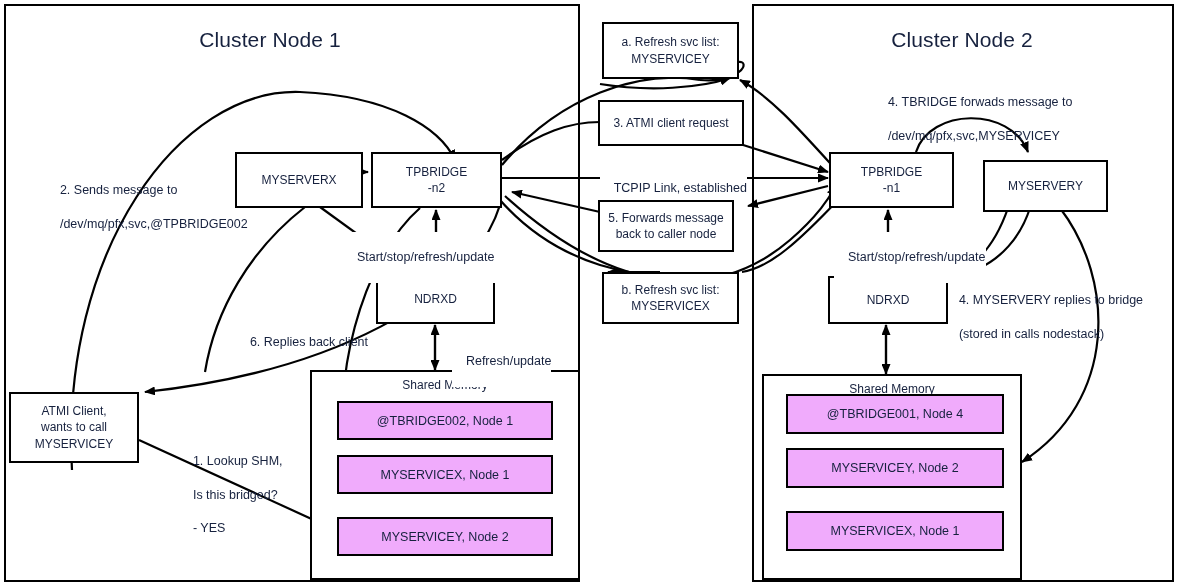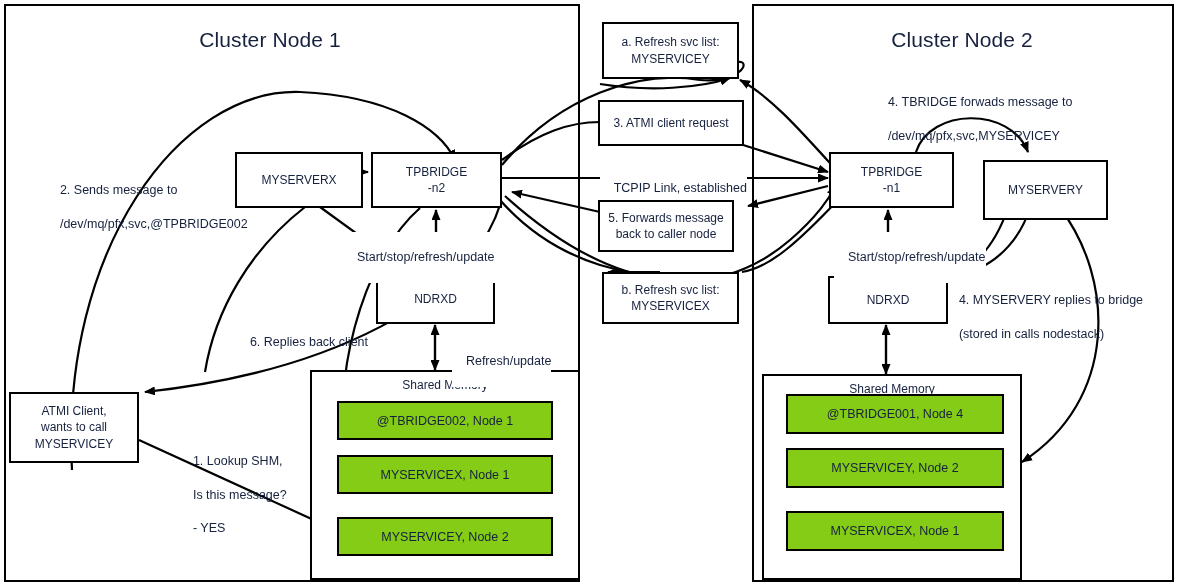--- a/index.html
+++ b/index.html
@@ -49,21 +49,21 @@
   .shm-title{
     position:absolute;
     left:0;right:0;top:6px;
     text-align:center;
     font-size:12px;
     color:#16213e;
   }
   .shm-row{
     position:absolute;
     border:2px solid #000;
-    background:#84cc16;
+    background:#f0abfc;
     box-sizing:border-box;
     display:flex;align-items:center;justify-content:center;
     font-size:12.5px;
     color:#16213e;
   }
   .lbl{
     position:absolute;
     font-size:12.5px;
     line-height:1.35;
     color:#16213e;
@@ -199,21 +199,21 @@
   <div class="lbl" style="left:236px;top:317px;">
     <span>6. Replies back client</span>
   </div>
 
   <div class="lbl wh" style="left:452px;top:336px;">
     <span>Refresh/update</span>
   </div>
 
   <div class="lbl" style="left:179px;top:436px;">
     <span>1. Lookup SHM,</span><br>
-    <span>Is this message?</span><br>
+    <span>Is this bridged?</span><br>
     <span>- YES</span>
   </div>
 
   <div class="box two-line" style="left:602px;top:22px;width:137px;height:57px;">
     <span>a. Refresh svc list:</span>
     <span>MYSERVICEY</span>
   </div>
 
   <div class="box" style="left:598px;top:100px;width:146px;height:46px;">
     <span>3. ATMI client request</span>
@@ -231,21 +231,21 @@
   <div class="box two-line" style="left:602px;top:272px;width:137px;height:52px;">
     <span>b. Refresh svc list:</span>
     <span>MYSERVICEX</span>
   </div>
 
   <div class="box two-line" style="left:829px;top:152px;width:125px;height:56px;">
     <span>TPBRIDGE</span>
     <span>-n1</span>
   </div>
 
-  <div class="box" style="left:983px;top:160px;width:125px;height:60px;">
+  <div class="box" style="left:983px;top:160px;width:125px;height:52px;">
     <span>MYSERVERY</span>
   </div>
 
   <div class="box" style="left:828px;top:276px;width:120px;height:48px;">
     <span>NDRXD</span>
   </div>
 
   <div class="shm" style="left:762px;top:374px;width:260px;height:206px;">
     <div class="shm-title">Shared Memory</div>
   </div>

